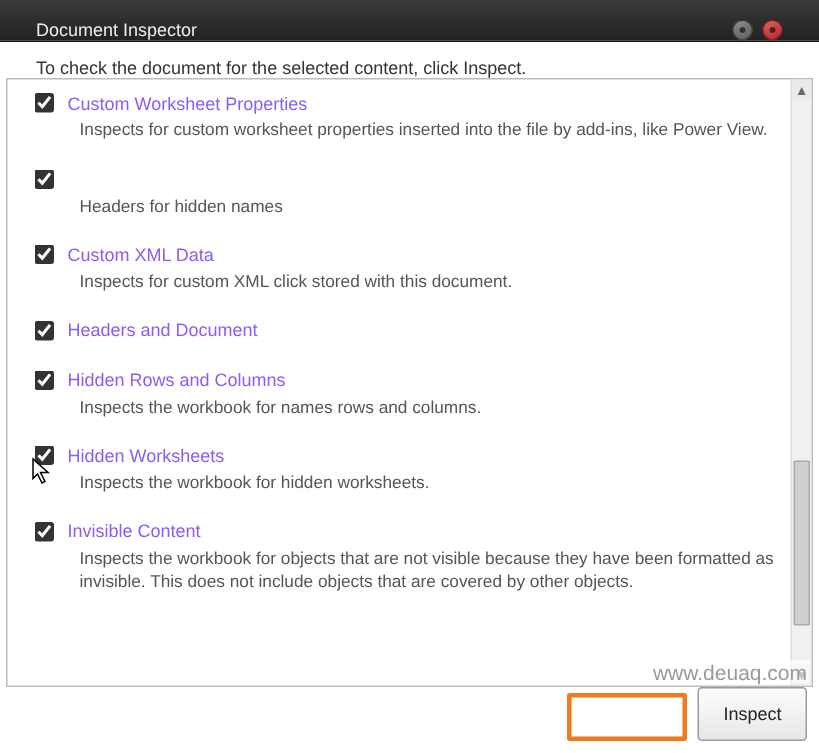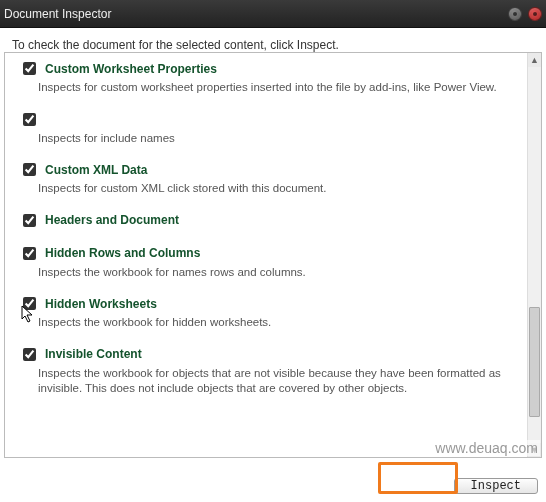--- a/index.html
+++ b/index.html
@@ -12,22 +12,22 @@
     width: 546px;
     height: 502px;
     overflow: hidden;
     position: relative;
   }
   .titlebar {
     height: 28px;
     background: linear-gradient(to bottom, #3a3a3a, #222);
     color: #eee;
     display: flex;
-    align-items: center;
-    padding: 0 4px;
+    align-items: flex-end;
+    padding: 0 24px;
     justify-content: space-between;
     border-bottom: 1px solid #111;
   }
   .titlebar .title {
     font-size: 12px;
     font-weight: 400;
   }
   .titlebar-controls {
     display: flex;
     gap: 6px;
@@ -43,20 +43,21 @@
     box-shadow: inset 0 1px 2px rgba(255,255,255,0.2);
   }
   .win-btn.help { background: radial-gradient(circle at 40% 35%, #888, #555); }
   .win-btn.close { background: radial-gradient(circle at 40% 35%, #d55, #a22); }
   .win-btn .dot {
     width: 4px; height: 4px; background: rgba(0,0,0,0.6); border-radius: 50%;
   }
   .instruction {
     padding: 10px 12px 10px 12px;
     color: #333;
+    margin-left: 12px;
   }
   .scroll-area {
     position: absolute;
     left: 4px;
     right: 4px;
     top: 52px;
     bottom: 44px;
     border: 1px solid #bbb;
     background: #fff;
     overflow: hidden;
@@ -77,26 +78,26 @@
     display: flex;
     align-items: center;
     gap: 6px;
   }
   .chk {
     width: 13px;
     height: 13px;
     accent-color: #333;
   }
   .item-title {
-    font-weight: bold;
-    color: #14532d;
+    font-weight: normal;
+    color: #8b5cf6;
     font-size: 12px;
   }
   .item-desc {
-    margin-left: 19px;
+    margin-left: 34px;
     color: #555;
     font-size: 11.5px;
     line-height: 1.35;
     margin-top: 2px;
     max-width: 470px;
   }
   .scrollbar {
     position: absolute;
     right: 0;
     top: 0;
@@ -130,32 +131,31 @@
   .button-bar {
     position: absolute;
     right: 8px;
     bottom: 8px;
     display: flex;
     gap: 8px;
     align-items: center;
   }
   .btn {
     min-width: 62px;
-    height: 16px;
+    height: 36px;
     padding: 0 16px;
     background: linear-gradient(to bottom, #fdfdfd, #e6e6e6);
     border: 1px solid #9a9a9a;
     border-radius: 3px;
     font-size: 12px;
     color: #222;
     cursor: pointer;
     display: inline-flex;
     align-items: center;
     justify-content: center;
-    font-family: Liberation Mono, monospace;
   }
   .highlight-box {
     position: absolute;
     border: 3px solid #f07a1c;
     pointer-events: none;
     border-radius: 2px;
   }
   .cursor-arrow {
     position: absolute;
     left: 21px;
@@ -200,21 +200,21 @@
         <input type="checkbox" class="chk" checked="" style="">
         <span class="item-title">Custom Worksheet Properties</span>
       </div>
       <div class="item-desc">Inspects for custom worksheet properties inserted into the file by add-ins, like Power View.</div>
     </div>
 
     <div class="item">
       <div class="item-header">
         <input type="checkbox" class="chk" checked="" style="">
       </div>
-      <div class="item-desc">Inspects for include names</div>
+      <div class="item-desc">Headers for hidden names</div>
     </div>
 
     <div class="item">
       <div class="item-header">
         <input type="checkbox" class="chk" checked="" style="">
         <span class="item-title">Custom XML Data</span>
       </div>
       <div class="item-desc">Inspects for custom XML click stored with this document.</div>
     </div>
 

